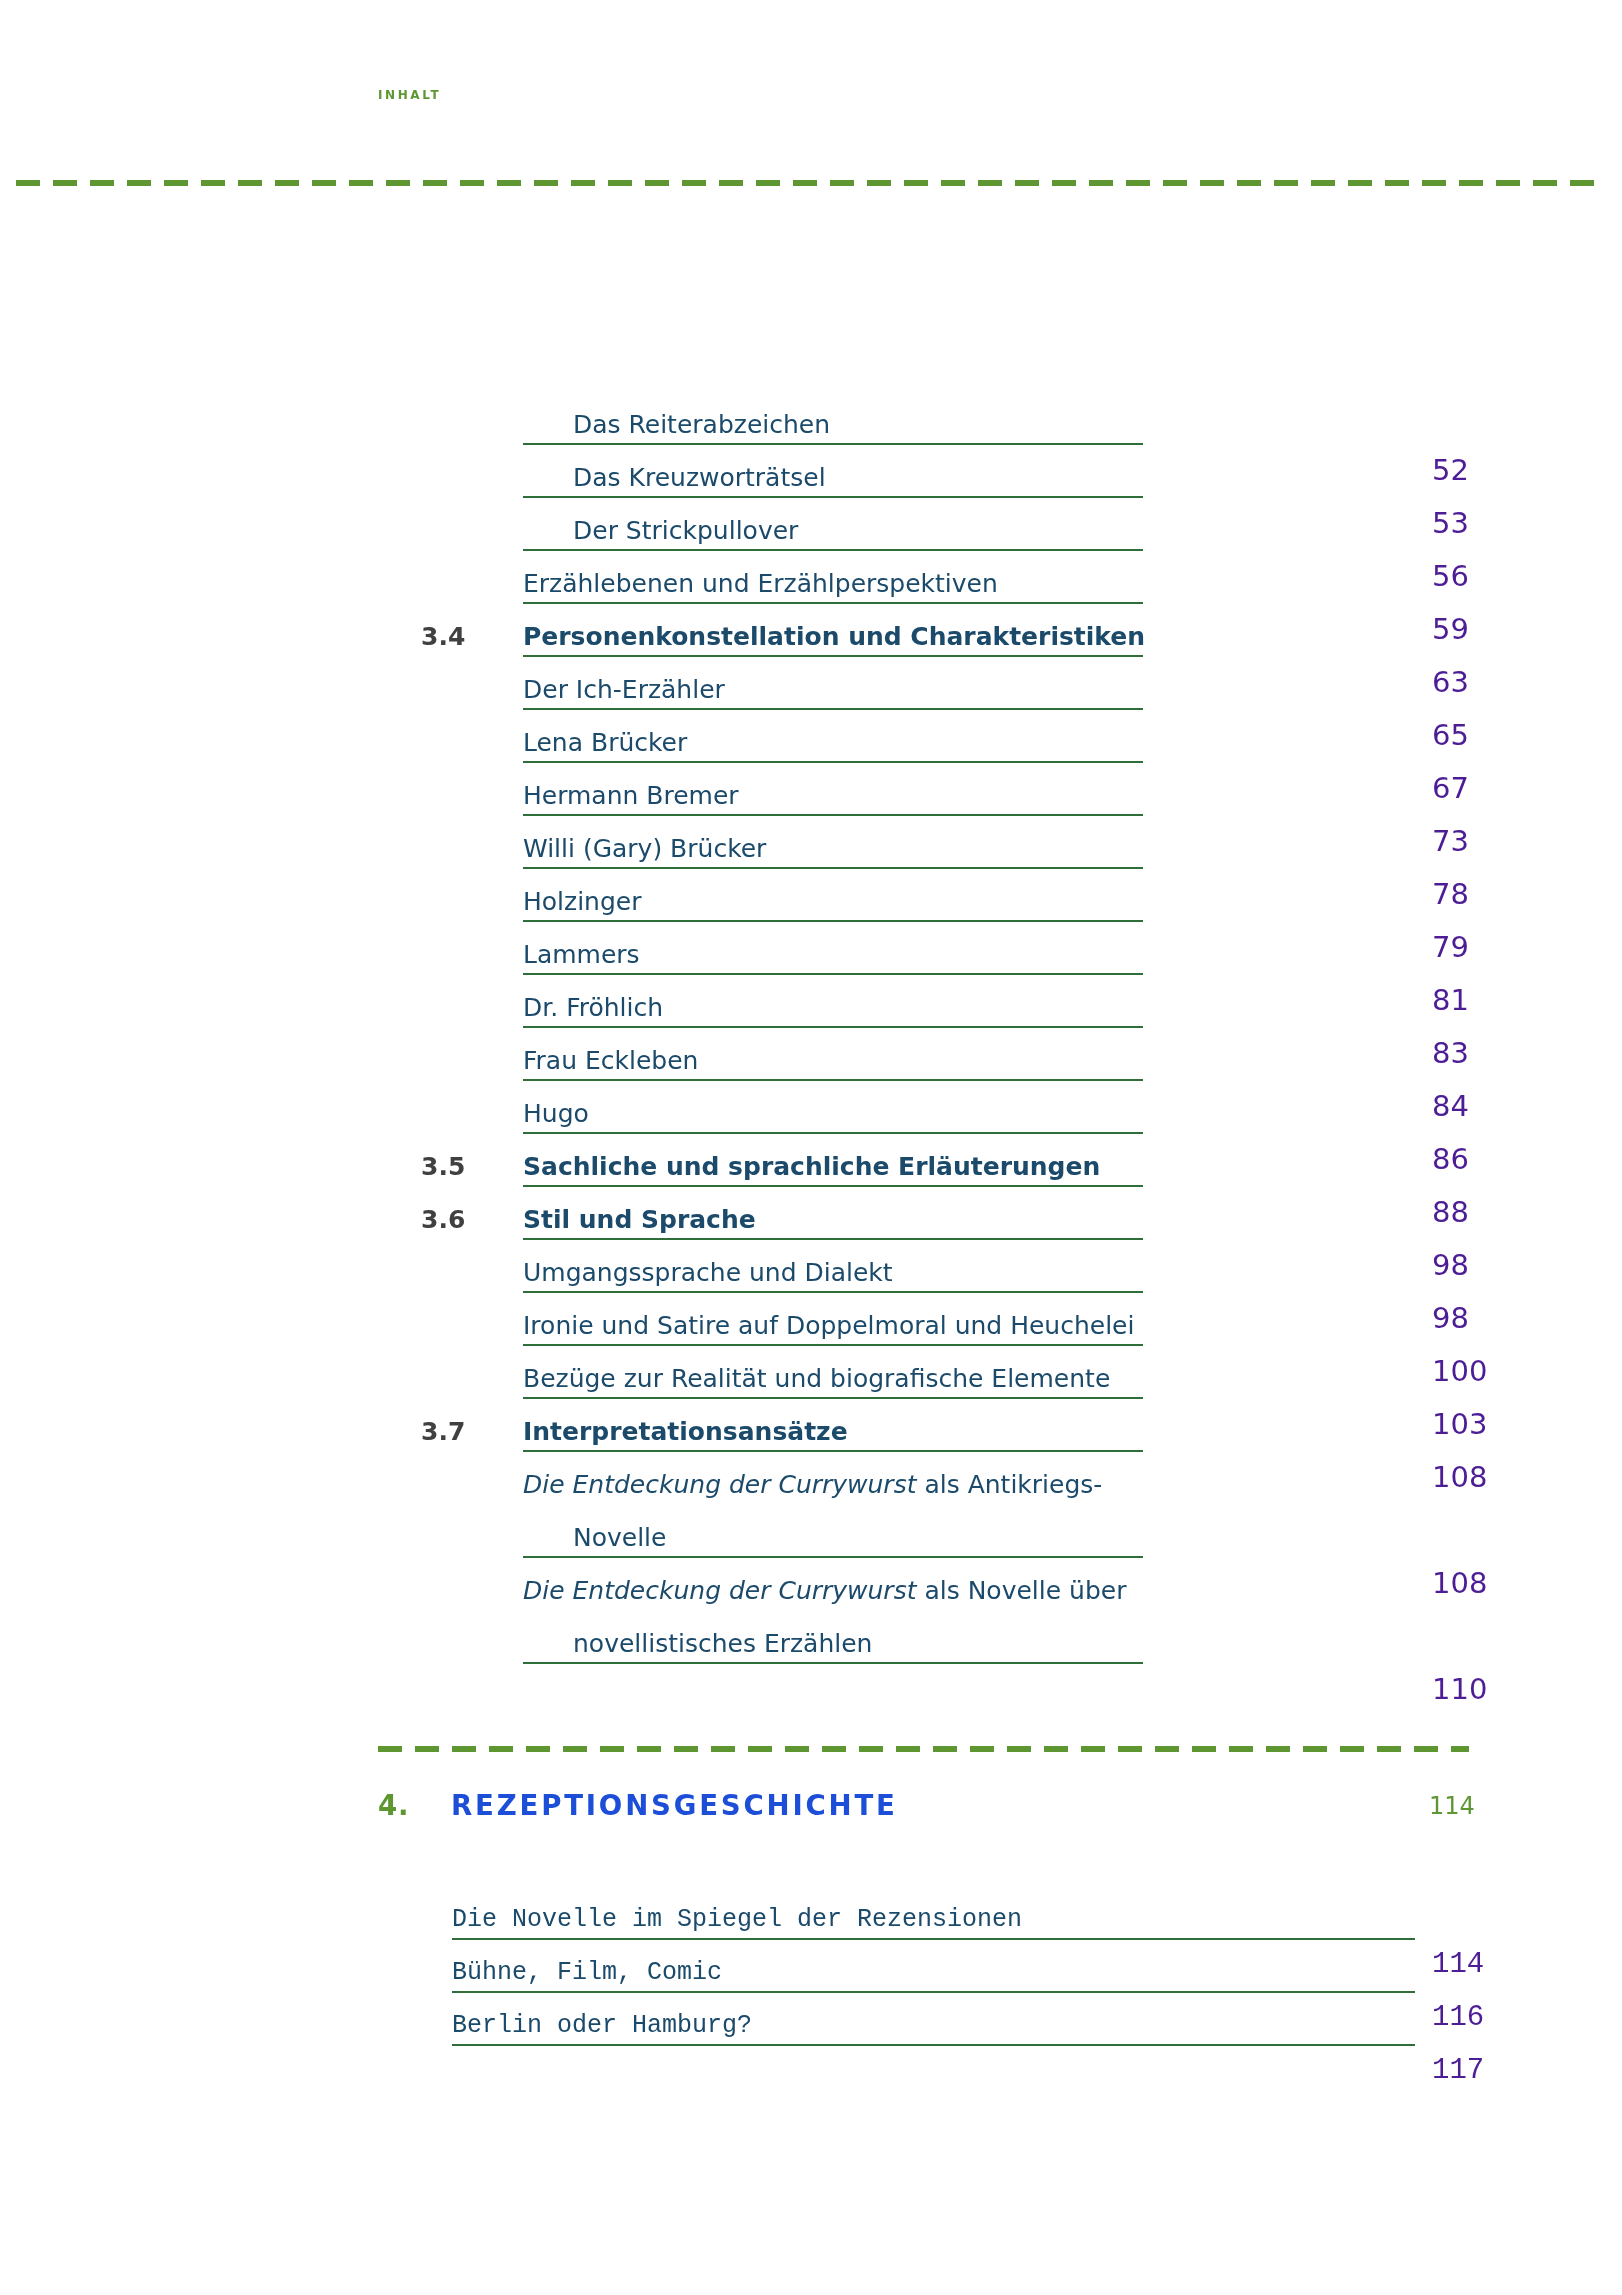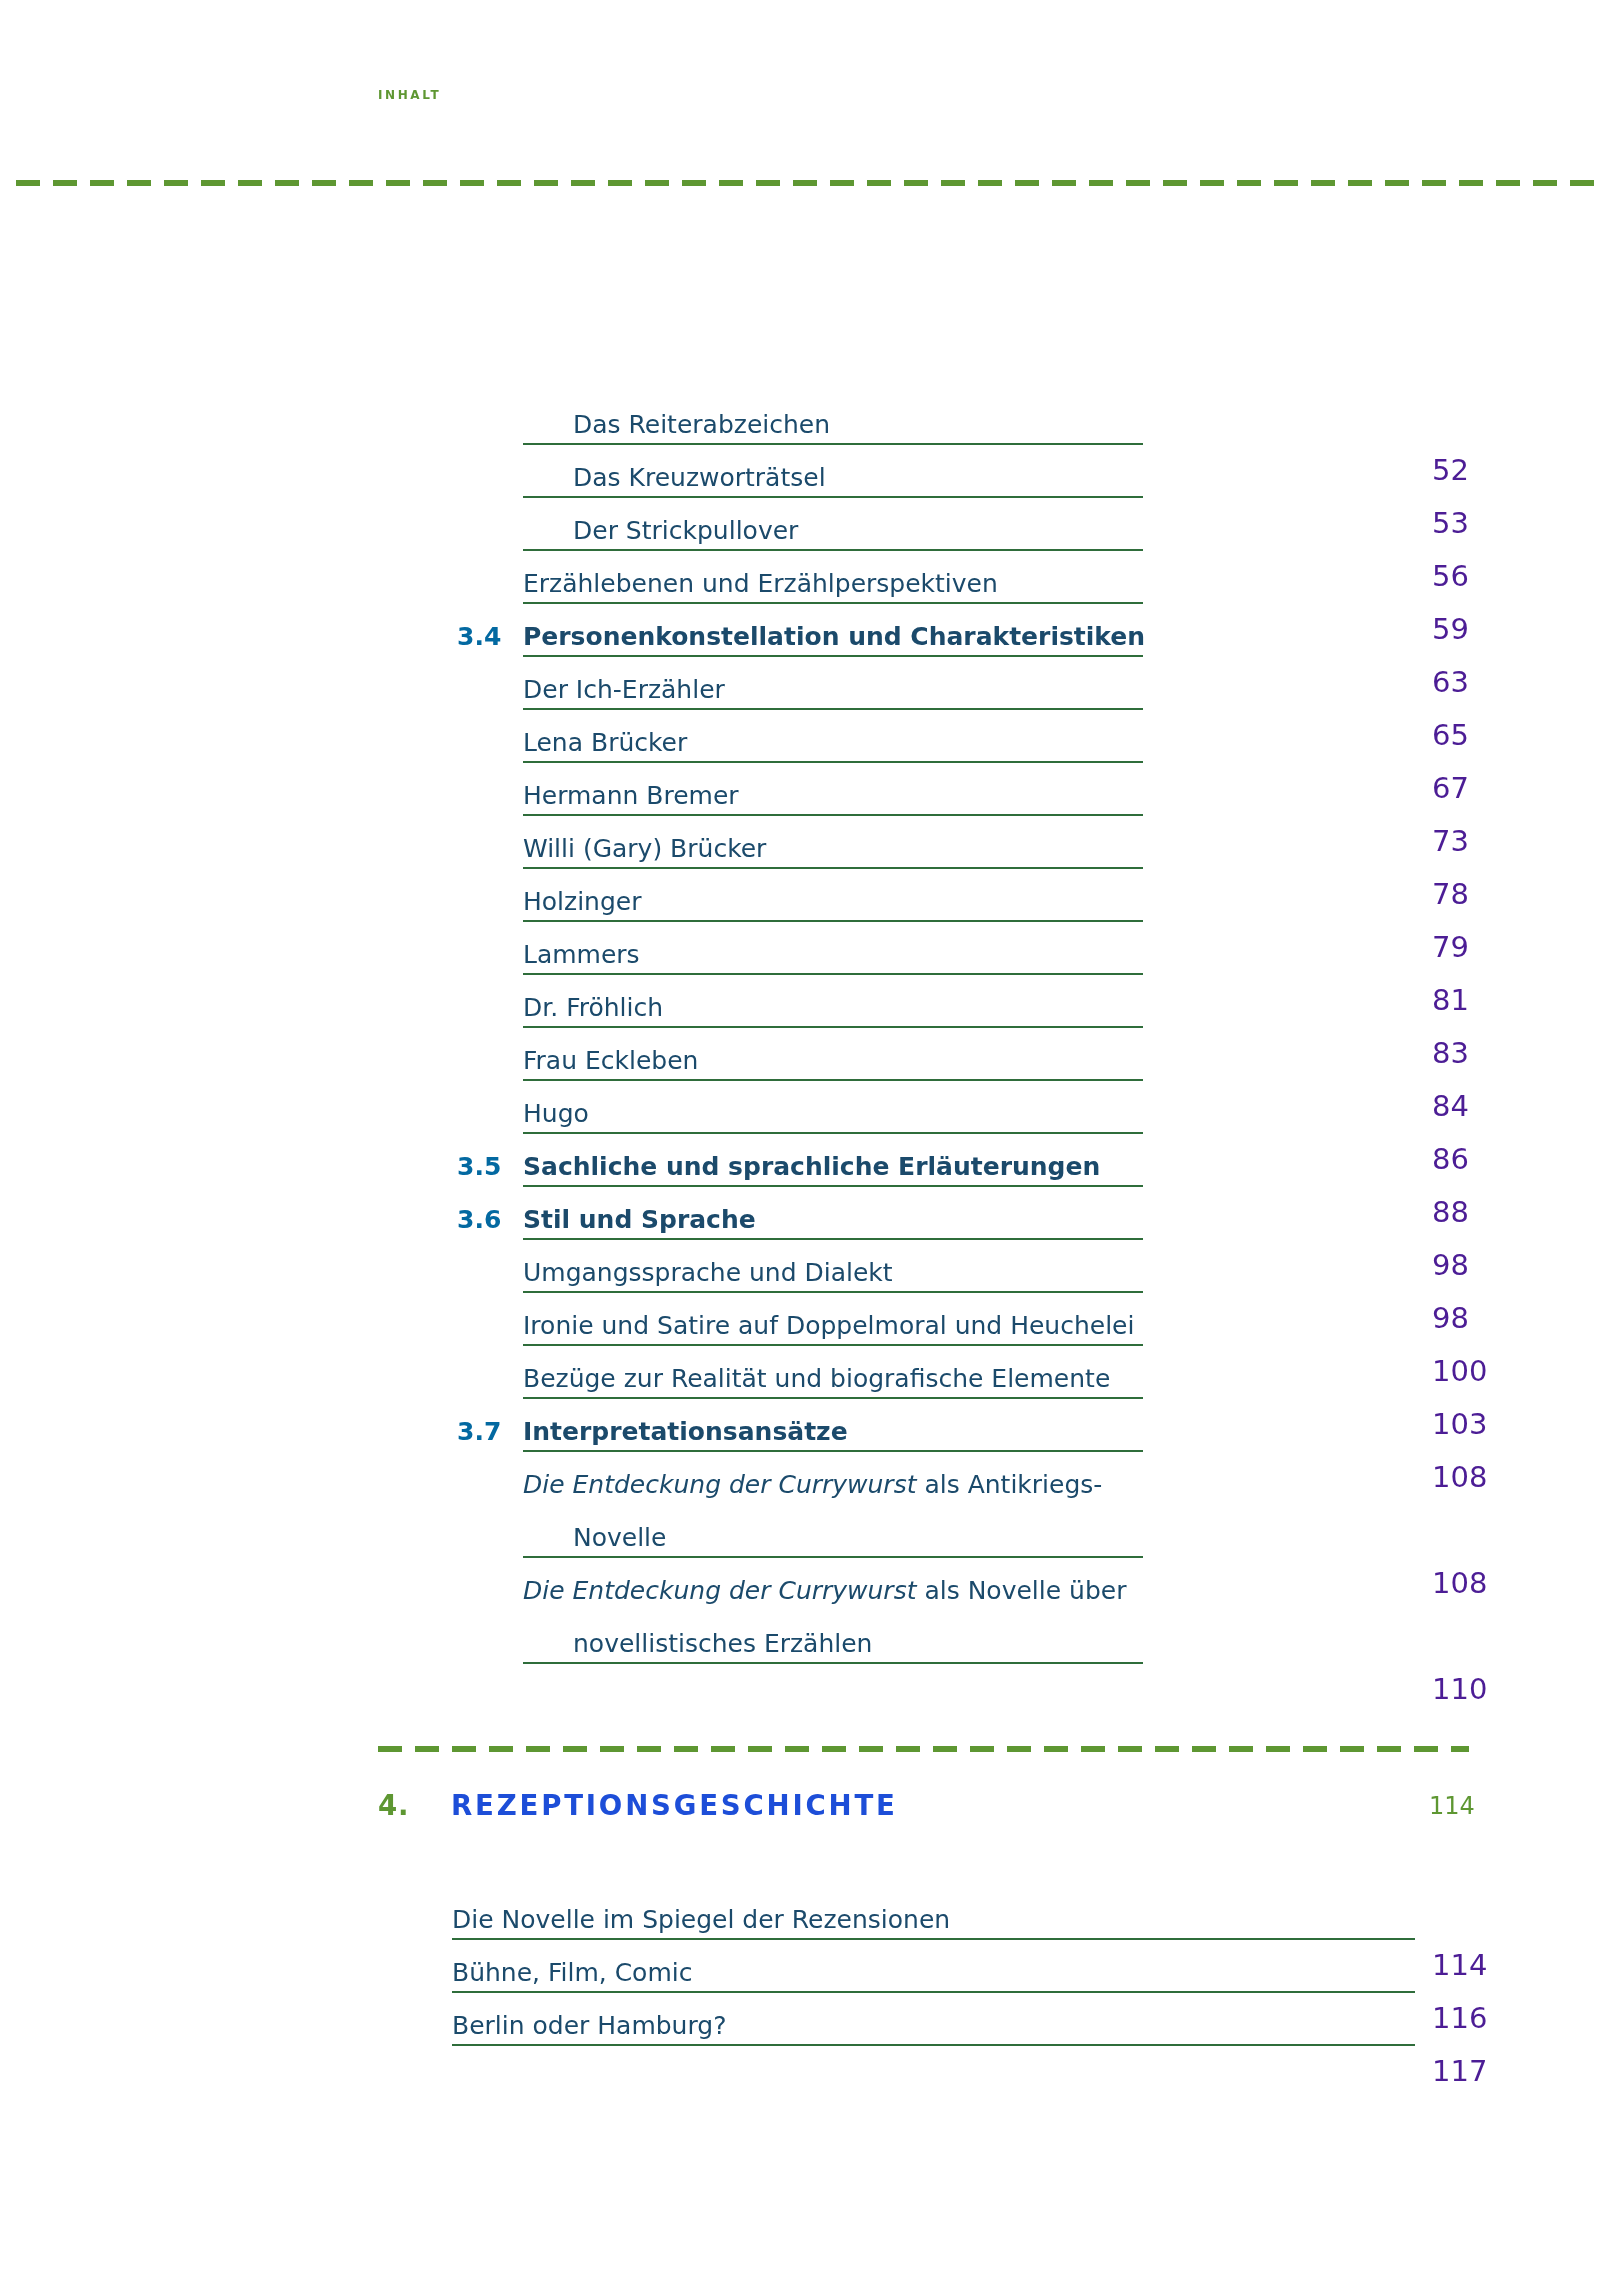--- a/index.html
+++ b/index.html
@@ -74,25 +74,25 @@
   .toc-row {
     position: relative;
     height: 53px;
     display: flex;
     align-items: baseline;
     font-size: 25px;
     color: #1b4a6b;
   }
   .toc-row .num {
     position: absolute;
-    left: 457px;
+    left: 421px;
     width: 73px;
     font-weight: bold;
     font-size: 25px;
-    color: #0369a1;
+    color: #404040;
   }
   .toc-row .label {
     position: absolute;
     white-space: nowrap;
     background: #ffffff;
     padding-right: 9.7px;
     z-index: 2;
   }
   .toc-row .label.lvl-head {
     left: 523px;
@@ -164,20 +164,21 @@
     font-size: 24px;
     color: #5e9732;
   }
 
   
   .chapter-entries {
     position: absolute;
     left: 0;
     top: 1905px;
     width: 1622px;
+    font-family: Liberation Mono, monospace;
   }
   .chapter-entries .toc-row .label {
     left: 452px;
   }
   .chapter-entries .toc-row .leader {
     left: 452px;
   }
 </style>
 </head>
 <body>

